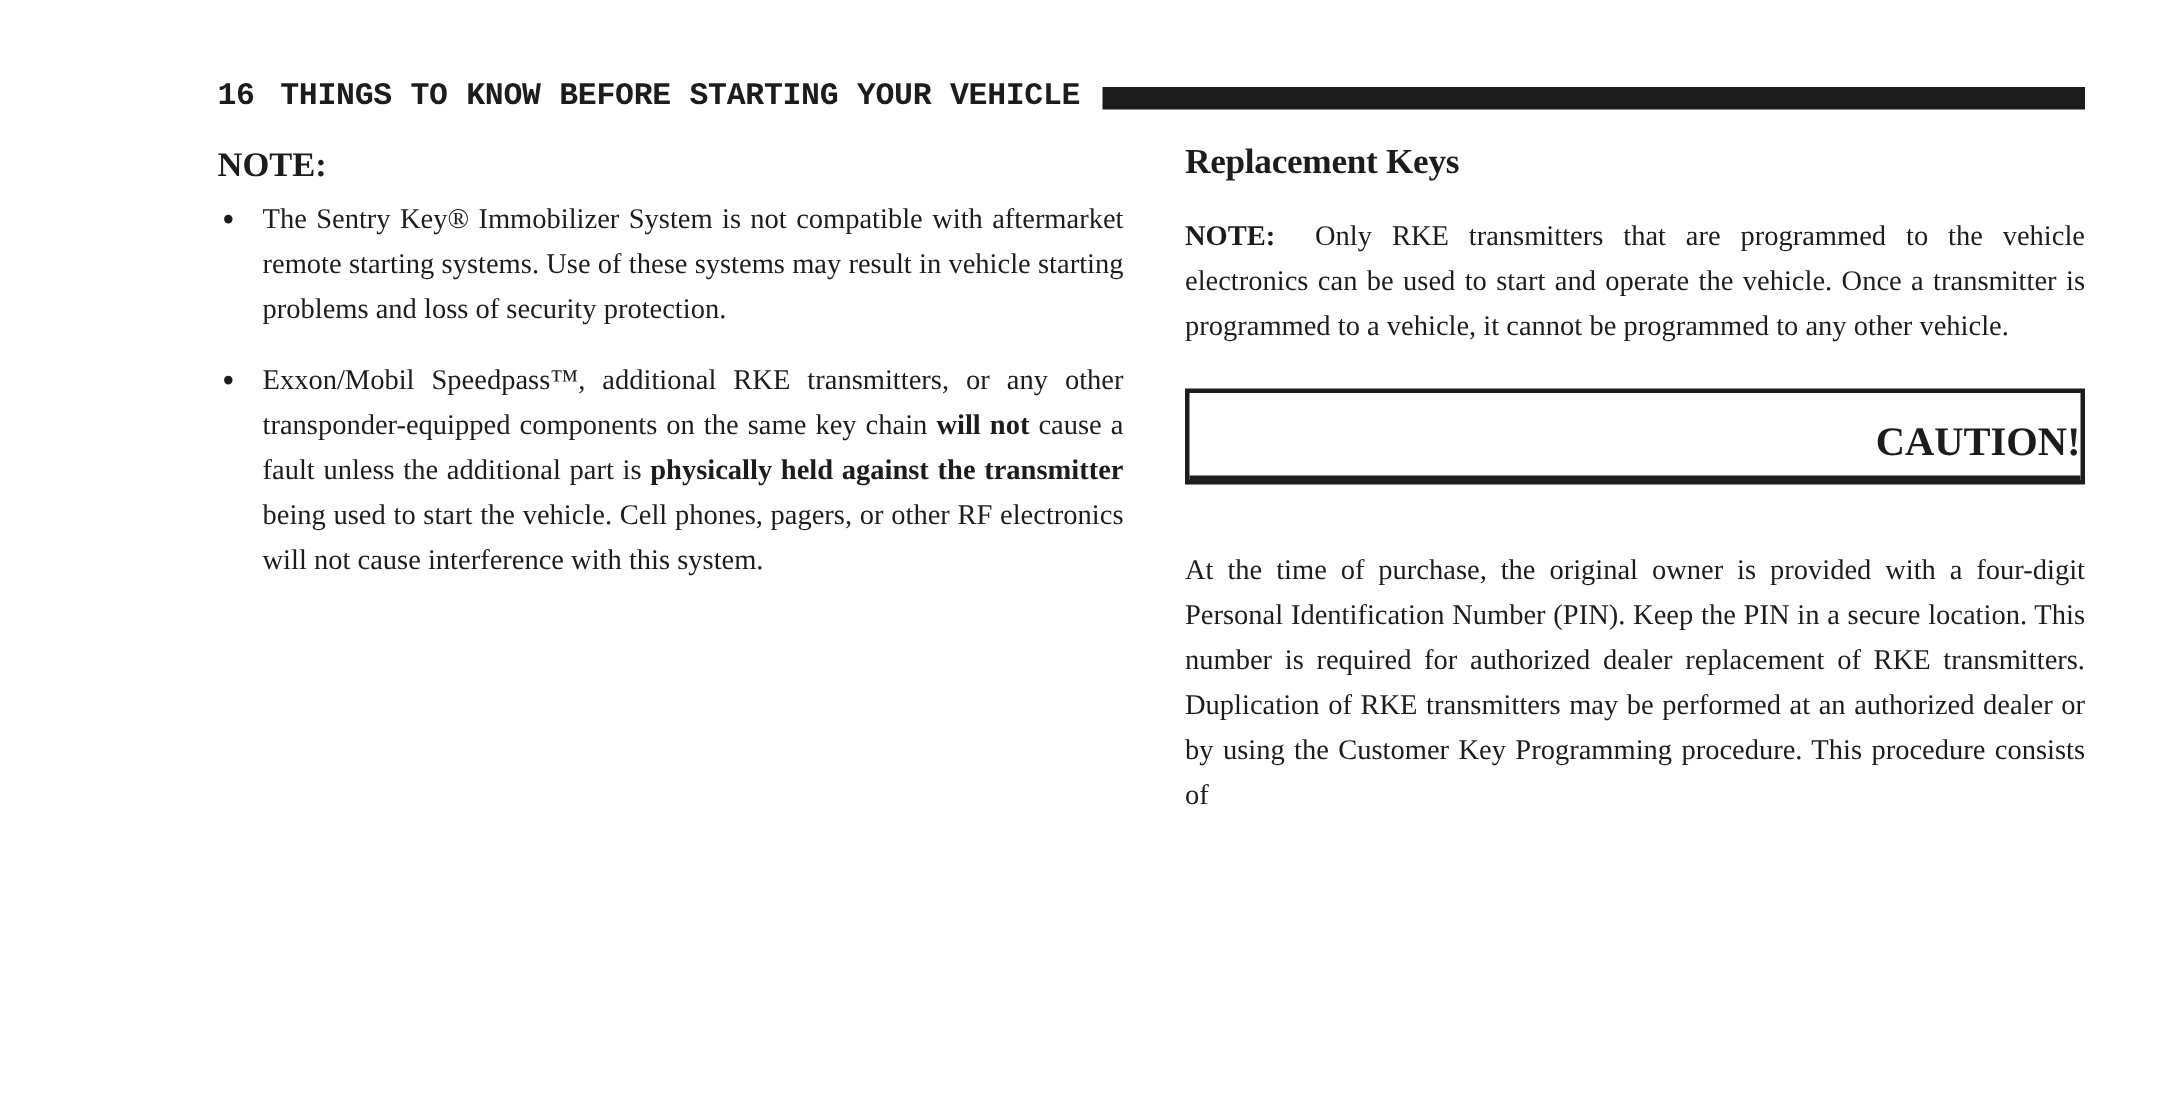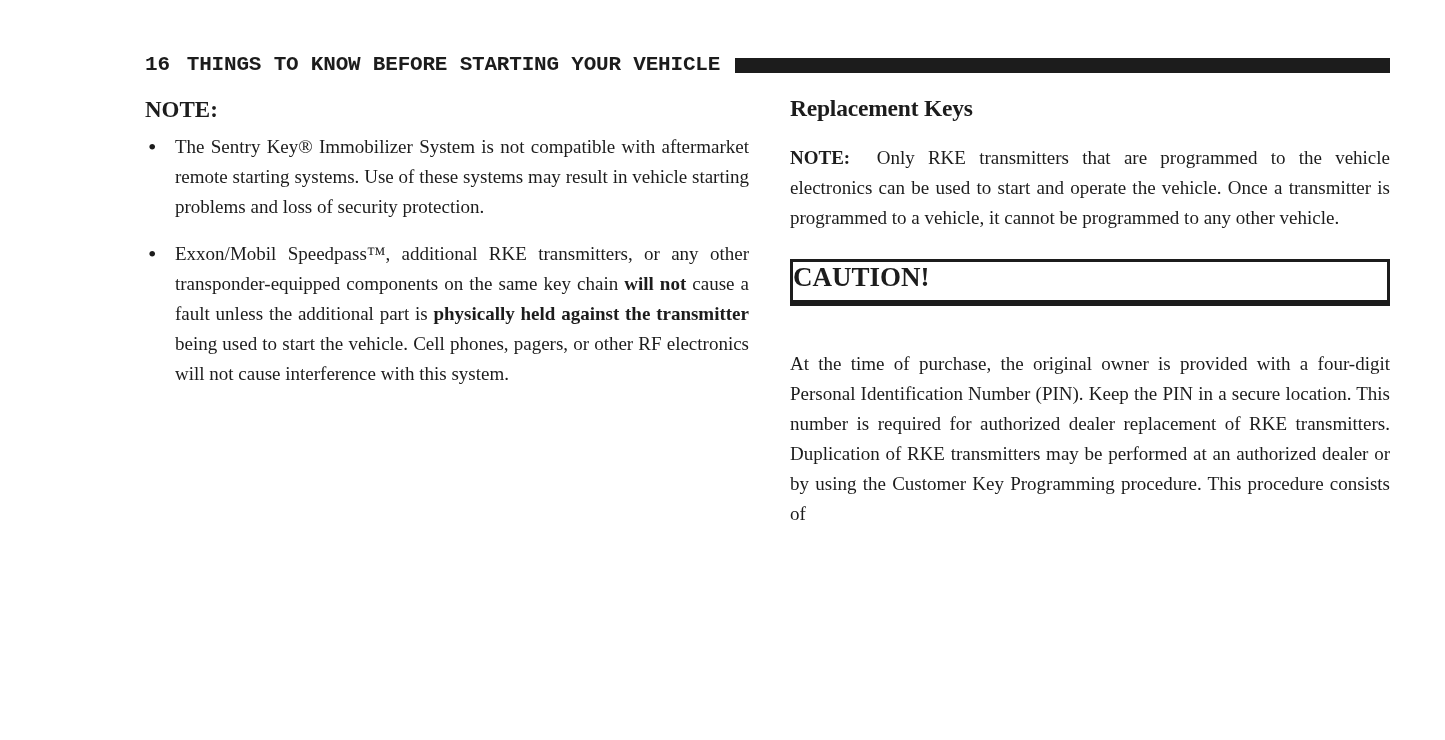--- a/index.html
+++ b/index.html
@@ -88,25 +88,25 @@
     margin: 0;
     line-height: 28px;
   }
   .note-para { margin: 21px 0 12px 0; }
 
   .caution-box {
     margin-top: 26px;
     border: 3px solid #1c1c1c;
   }
   .caution-title {
-    text-align: left;
+    text-align: right;
     font-weight: bold;
     font-size: 27px;
     line-height: 30px;
-    padding: 0 0 8px 0;
+    padding: 17px 0 8px 0;
     border-bottom: 3px solid #1c1c1c;
   }
   .caution-body {
     padding: 13px 13px 15px 13px;
     font-weight: bold;
     font-size: 23px;
     line-height: 30px;
     text-align: justify;
   }
   .pin-para { margin: 43px 0 0 0; }

